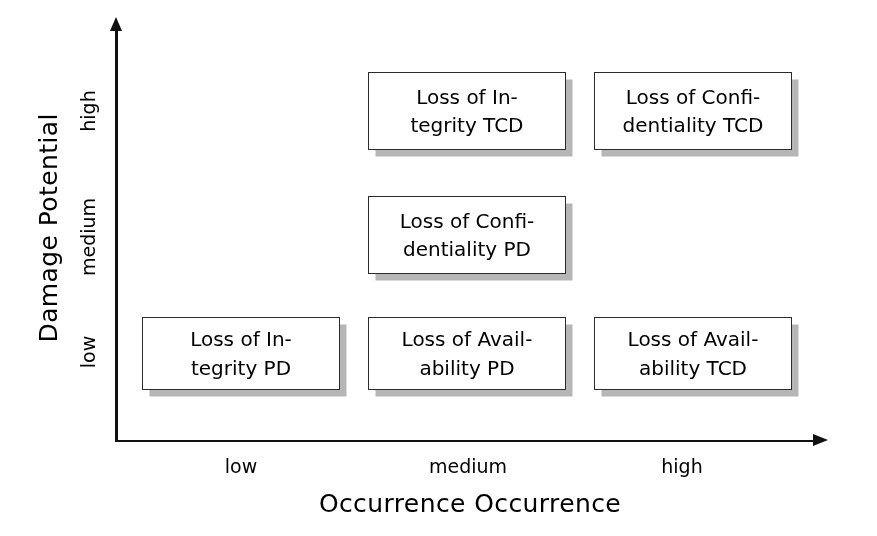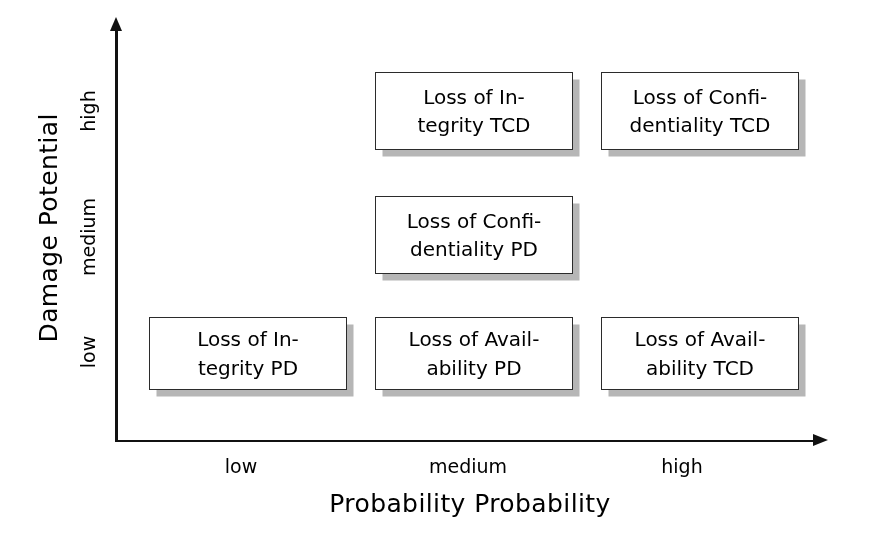--- a/index.html
+++ b/index.html
@@ -106,39 +106,38 @@
     background: #ffffff;
     border: 1.5px solid #2b2b2b;
     display: flex;
     align-items: center;
     justify-content: center;
     text-align: center;
     font-size: 20px;
     line-height: 1.42;
     box-shadow: 7px 7px 0 -0.5px #b6b6b6;
     padding: 2px 6px;
-    margin-left: 7px;
   }
   .cell-box .cell-label {
     display: block;
     white-space: pre-line;
   }
 </style>
 </head>
 <body>
 
 <div id="canvas">
 
   <div class="axis-line" id="y-axis-line"></div>
   <div class="arrow-head" id="y-axis-arrow"></div>
   <div class="axis-line" id="x-axis-line"></div>
   <div class="arrow-head" id="x-axis-arrow"></div>
 
   <div id="y-axis-title">Damage Potential</div>
-  <div id="x-axis-title">Probability Probability</div>
+  <div id="x-axis-title">Occurrence Occurrence</div>
 
   <div class="tick-y" style="top:100px;">high</div>
   <div class="tick-y" style="top:226px;">medium</div>
   <div class="tick-y" style="top:341px;">low</div>
 
   <div class="tick-x" style="left:161px;">low</div>
   <div class="tick-x" style="left:388px;">medium</div>
   <div class="tick-x" style="left:602px;">high</div>
 
   <div class="cell-box" style="left:368px; top:72px; width:198px; height:78px;">

